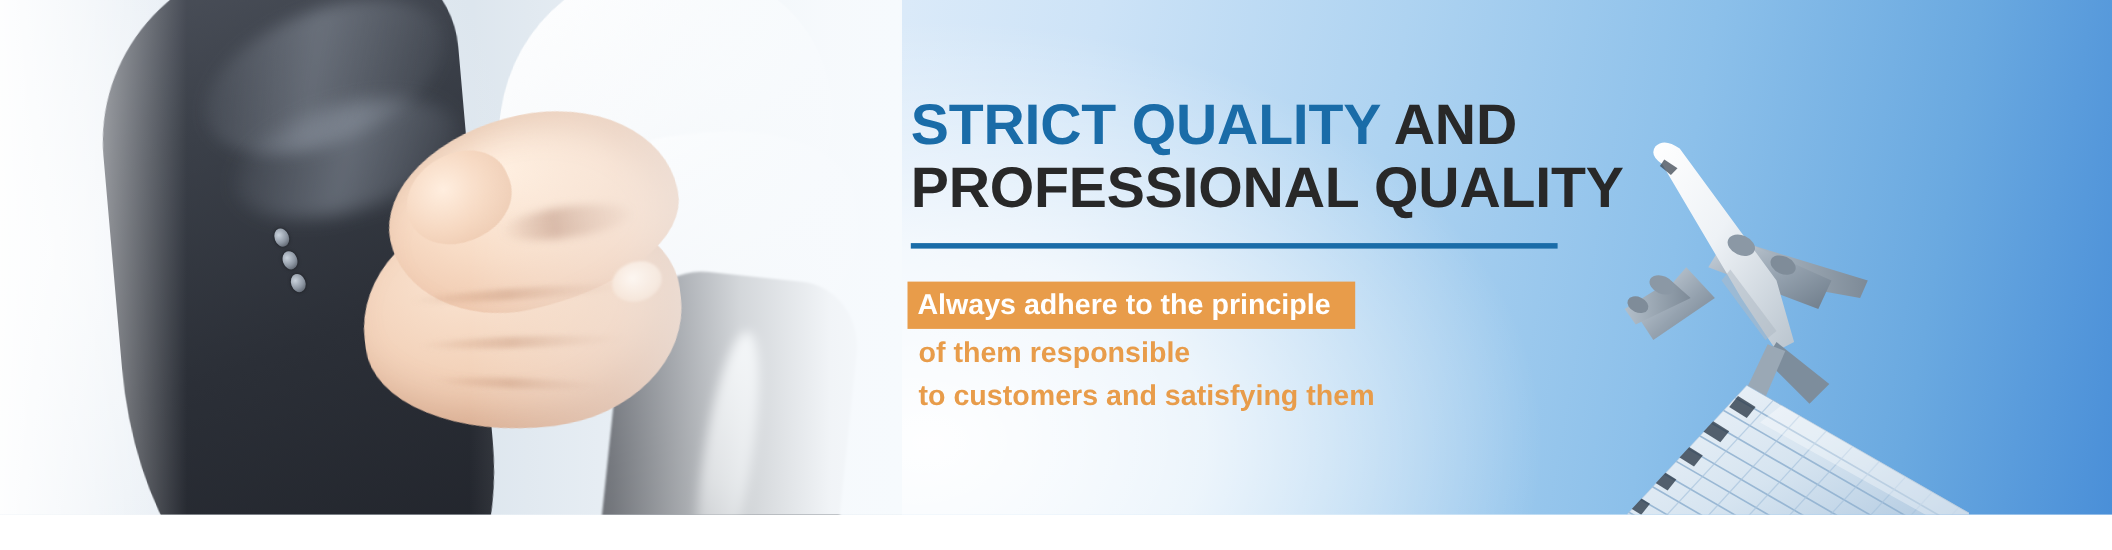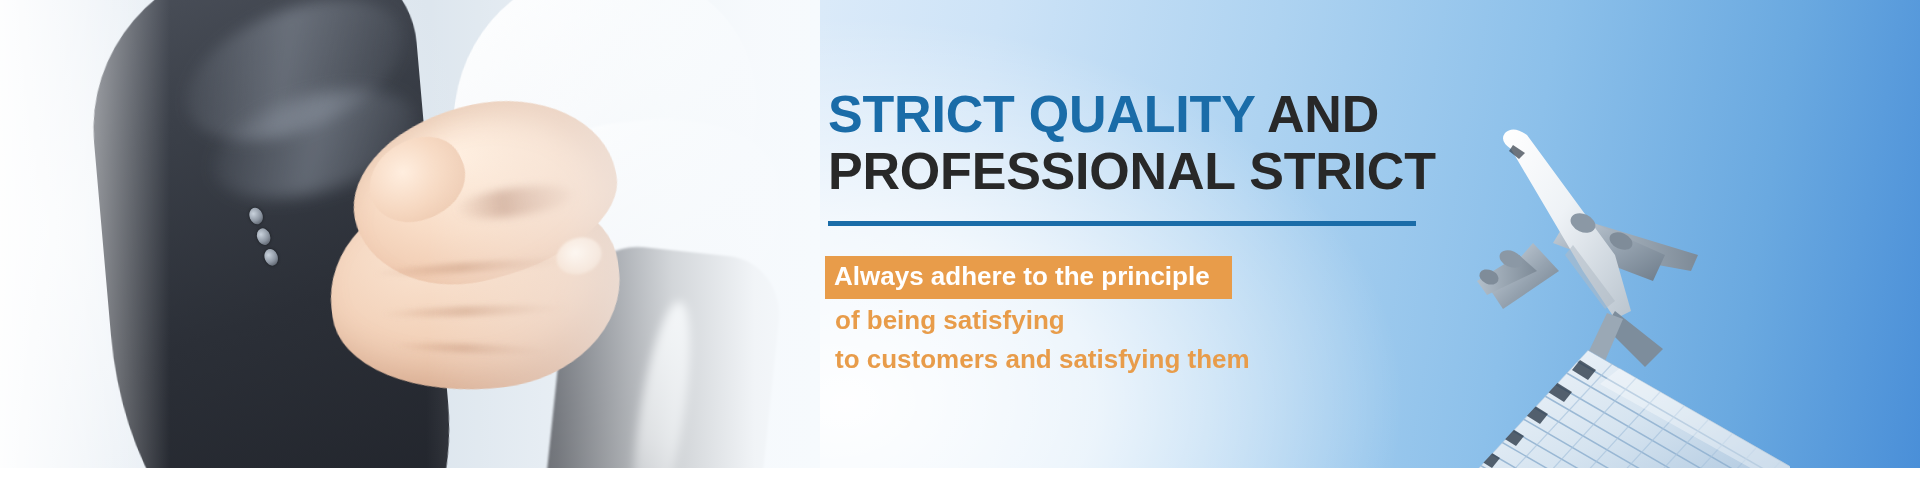--- a/index.html
+++ b/index.html
@@ -428,25 +428,25 @@
         </g>
 
         <path d="M160 30 L330 128 L330 152 L140 46 Z" fill="#ffffff" opacity="0.35"></path>
       </g>
     </svg>
   </div>
 
   <div class="content">
     <h1 class="headline">
       <span class="hl-blue">STRICT QUALITY</span><span class="hl-dark"> AND</span><br>
-      <span class="hl-dark">PROFESSIONAL STRICT</span>
+      <span class="hl-dark">PROFESSIONAL QUALITY</span>
     </h1>
 
     <div class="divider"></div>
 
     <div class="subtitle">
       <span class="sub-line highlight">Always adhere to the principle</span>
-      <span class="sub-line plain">of being satisfying</span>
+      <span class="sub-line plain">of them responsible</span>
       <span class="sub-line plain">to customers and satisfying them</span>
     </div>
   </div>
 
 </div>
 
 </body></html>

